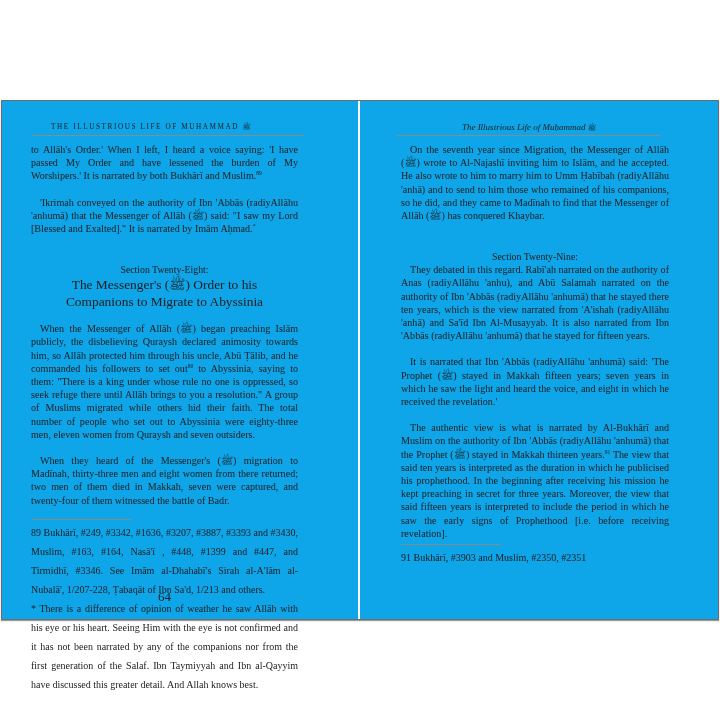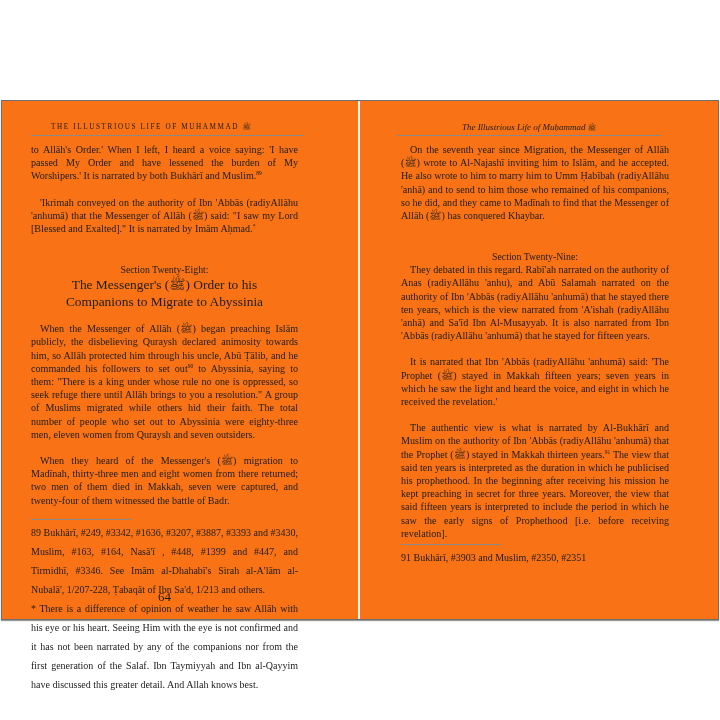--- a/index.html
+++ b/index.html
@@ -2,21 +2,21 @@
 <html><head>
 <meta charset="utf-8">
 <style>
   html, body { margin: 0; padding: 0; }
   body {
     width: 720px; height: 720px; background: #ffffff; position: relative; overflow: hidden;
     font-family: "Liberation Serif", "DejaVu Serif", serif; color: #1c1c1c;
   }
   .spread {
     position: absolute; left: 1px; top: 100px; width: 716px; height: 518px;
-    border: 1px solid #6e6e6e; box-shadow: 0 1px 1px #9a9a9a; background: #f97316;
+    border: 1px solid #6e6e6e; box-shadow: 0 1px 1px #9a9a9a; background: #0ea5e9;
   }
   .gutter {
     position: absolute; left: 356px; top: 0; width: 2px; height: 518px;
     background: linear-gradient(to right, #f6f6f6, #fbfbfb);
   }
   .page { position: absolute; top: 0; height: 518px; }
   .page.left { left: 29px; width: 267px; }
   .page.right { left: 399px; width: 268px; }
   .running-head {
     position: absolute; top: 20px; left: 0; right: 8px; height: 14px;

